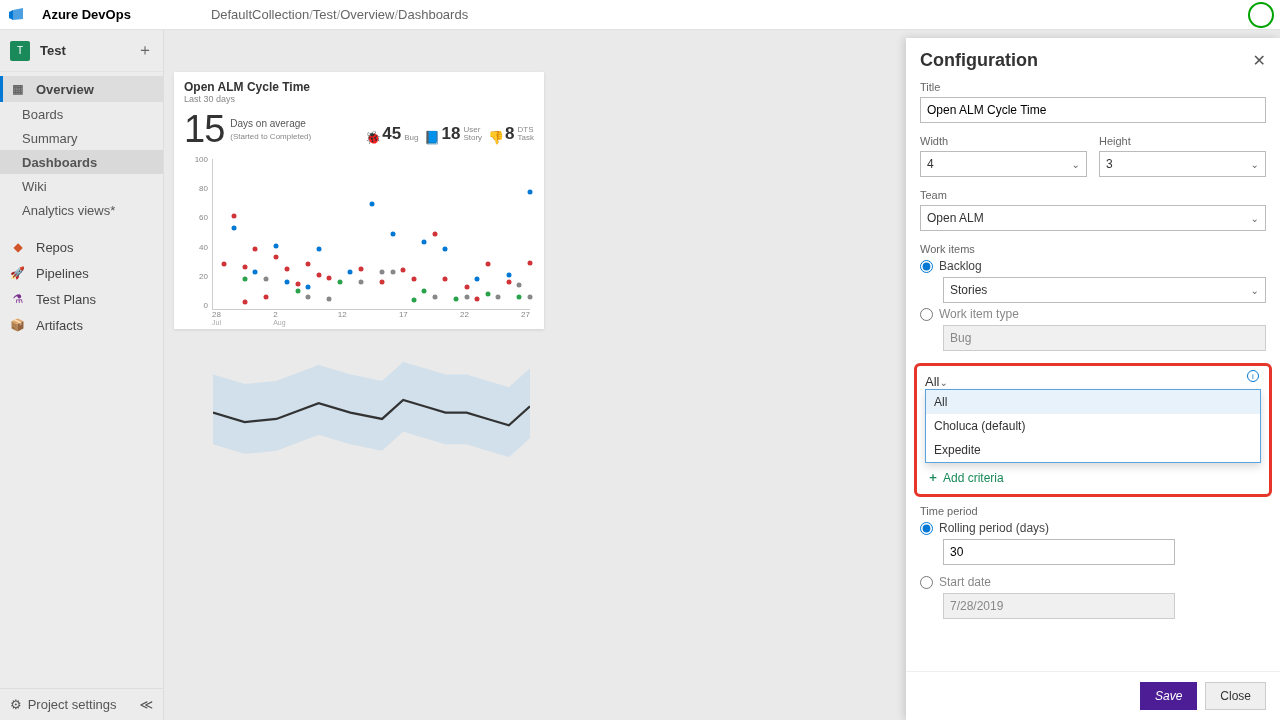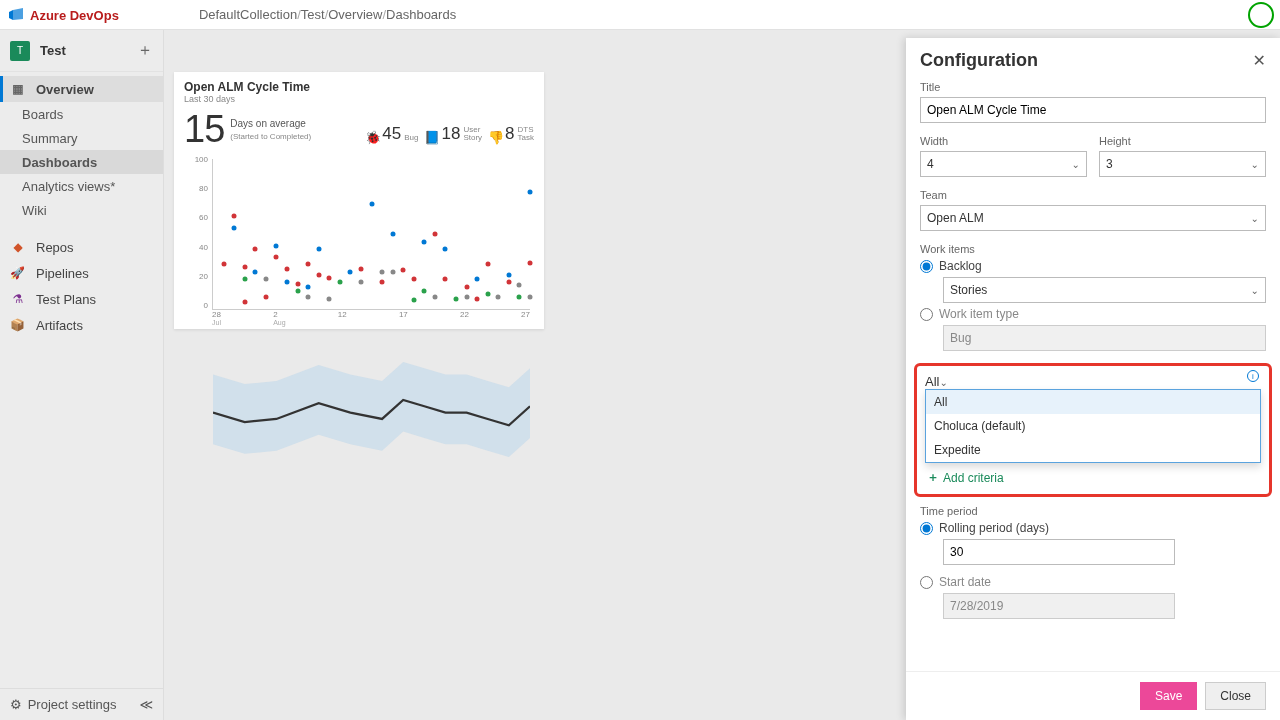--- a/index.html
+++ b/index.html
@@ -15,21 +15,21 @@
   }
   
   .topbar {
     height: 30px;
     background: #fff;
     border-bottom: 1px solid #e1e1e1;
     display: flex;
     align-items: center;
     padding: 0 8px;
   }
-  .logo-area { display: flex; align-items: flex-end; gap: 6px; color: #b91c1c; font-weight: 600; }
+  .logo-area { display: flex; align-items: center; gap: 18px; color: #000000; font-weight: 600; }
   .logo-icon { width:16px; height:16px; }
   .breadcrumbs { display:flex; align-items:center; margin-left: 80px; color:#666; }
   .breadcrumbs a { color:#666; text-decoration:none; }
   .bc-sep { color:#aaa; }
   .profile { position:absolute; right:6px; top:2px; width:26px; height:26px; border-radius:50%; border:2px solid #00a300; background:#fff;}
   
   .sidenav {
     position:absolute; top:30px; bottom:0; left:0; width:164px;
     background:#ececec; border-right:1px solid #ddd;
     display:flex; flex-direction:column;
@@ -58,21 +58,21 @@
   }
   .widget-title { font-size:12px; font-weight:600;}
   .widget-sub { font-size:9px; color:#888;}
   .big-number-row { display:flex; align-items:center; margin-top:4px;}
   .big-num { font-size:38px; font-weight:300; letter-spacing:-1px;}
   .big-desc { font-size:10px; color:#555; margin-left:6px; line-height:1.2;}
   .big-desc .sub { font-size:8px; color:#888;}
   .legend { margin-left:auto; display:flex; align-items:center; gap:8px; }
   .legend-item { display:flex; align-items:flex-end; gap:3px;}
   .legend-item .ico { width:12px; height:12px; display:flex; align-items:center; justify-content:center;}
-  .legend-item .num { font-size:17px; font-weight:400;margin-top:8px;}
+  .legend-item .num { font-size:17px; font-weight:700;margin-top:8px;}
   .legend-item .lbl { font-size:8px; line-height:1; color:#888; padding-bottom:2px;}
   .chart-area { position:relative; height:175px; margin-top:4px; }
   .chart-y { position:absolute; left:4px; top:0; bottom:20px; width:20px; display:flex; flex-direction:column; justify-content:space-between; font-size:8px; color:#888; text-align:right;}
   .chart-plot { position:absolute; left:28px; right:4px; top:4px; bottom:20px; border-left:1px solid #ccc; border-bottom:1px solid #ccc;}
   .chart-x { position:absolute; left:28px; right:4px; bottom:4px; display:flex; justify-content:space-between; font-size:8px; color:#888;}
   .chart-x span small { display:block; color:#aaa; font-size:7px;}
   .dot { position:absolute; width:5px; height:5px; border-radius:50%; transform:translate(-50%, -50%);}
   .dot.red { background:#d13438;}
   .dot.blue { background:#0078d4;}
   .dot.grey { background:#888;}
@@ -111,21 +111,21 @@
   .combo .chev { font-size:10px; color:#666;}
   .openlist {
     border:1px solid #5aa3de; background:#fff;
     box-shadow:0 4px 8px rgba(0,0,0,0.15); margin-top:0;
   }
   .option { padding:5px 8px; font-size:12px; cursor:pointer;}
   .option.active { background:#e7f2fb;}
   .add-criteria { color:#1a8a5a; font-size:12px; display:flex; align-items:center; gap:4px; margin-top:6px; margin-left:2px; cursor:pointer;}
   .config-foot { padding:10px 14px; display:flex; justify-content:flex-end; gap:8px; border-top:1px solid #eee;}
   .btn { padding:6px 14px; font-size:12px; border:1px solid transparent; cursor:pointer;}
-  .btn.primary { background:#ec4899; color:#fff;}
+  .btn.primary { background:#4c1d95; color:#fff;font-style:italic;}
   .btn.secondary { background:#efefef; color:#333; border-color:#ccc;}
   .info-ico { position:absolute; right:10px; top:4px; width:12px; height:12px; border-radius:50%; border:1px solid #0078d4; font-size:8px; color:#0078d4; display:flex;align-items:center;justify-content:center;}
 </style>
 </head>
 <body>
 
 <div class="topbar">
   <div class="logo-area">
     <svg class="logo-icon" viewBox="0 0 16 16">
         <polygon points="1,11 1,5 5,3 5,13" fill="#0078d4"></polygon>
@@ -160,24 +160,24 @@
     <div class="nav-sub">
         <span>Boards</span>
       </div>
     <div class="nav-sub">
         <span>Summary</span>
       </div>
     <div class="nav-sub active">
         <span>Dashboards</span>
       </div>
     <div class="nav-sub">
+        <span>Wiki</span>
+      </div>
+    <div class="nav-sub">
         <span>Analytics views*</span>
-      </div>
-    <div class="nav-sub">
-        <span>Wiki</span>
       </div>
   </div>
 
   <div class="nav-divider"></div>
 
   <div class="nav-group">
     <div class="nav-item">
         <span class="nav-ico" style="color:#d1542a">◆</span>
         <span>Repos</span>
       </div>

